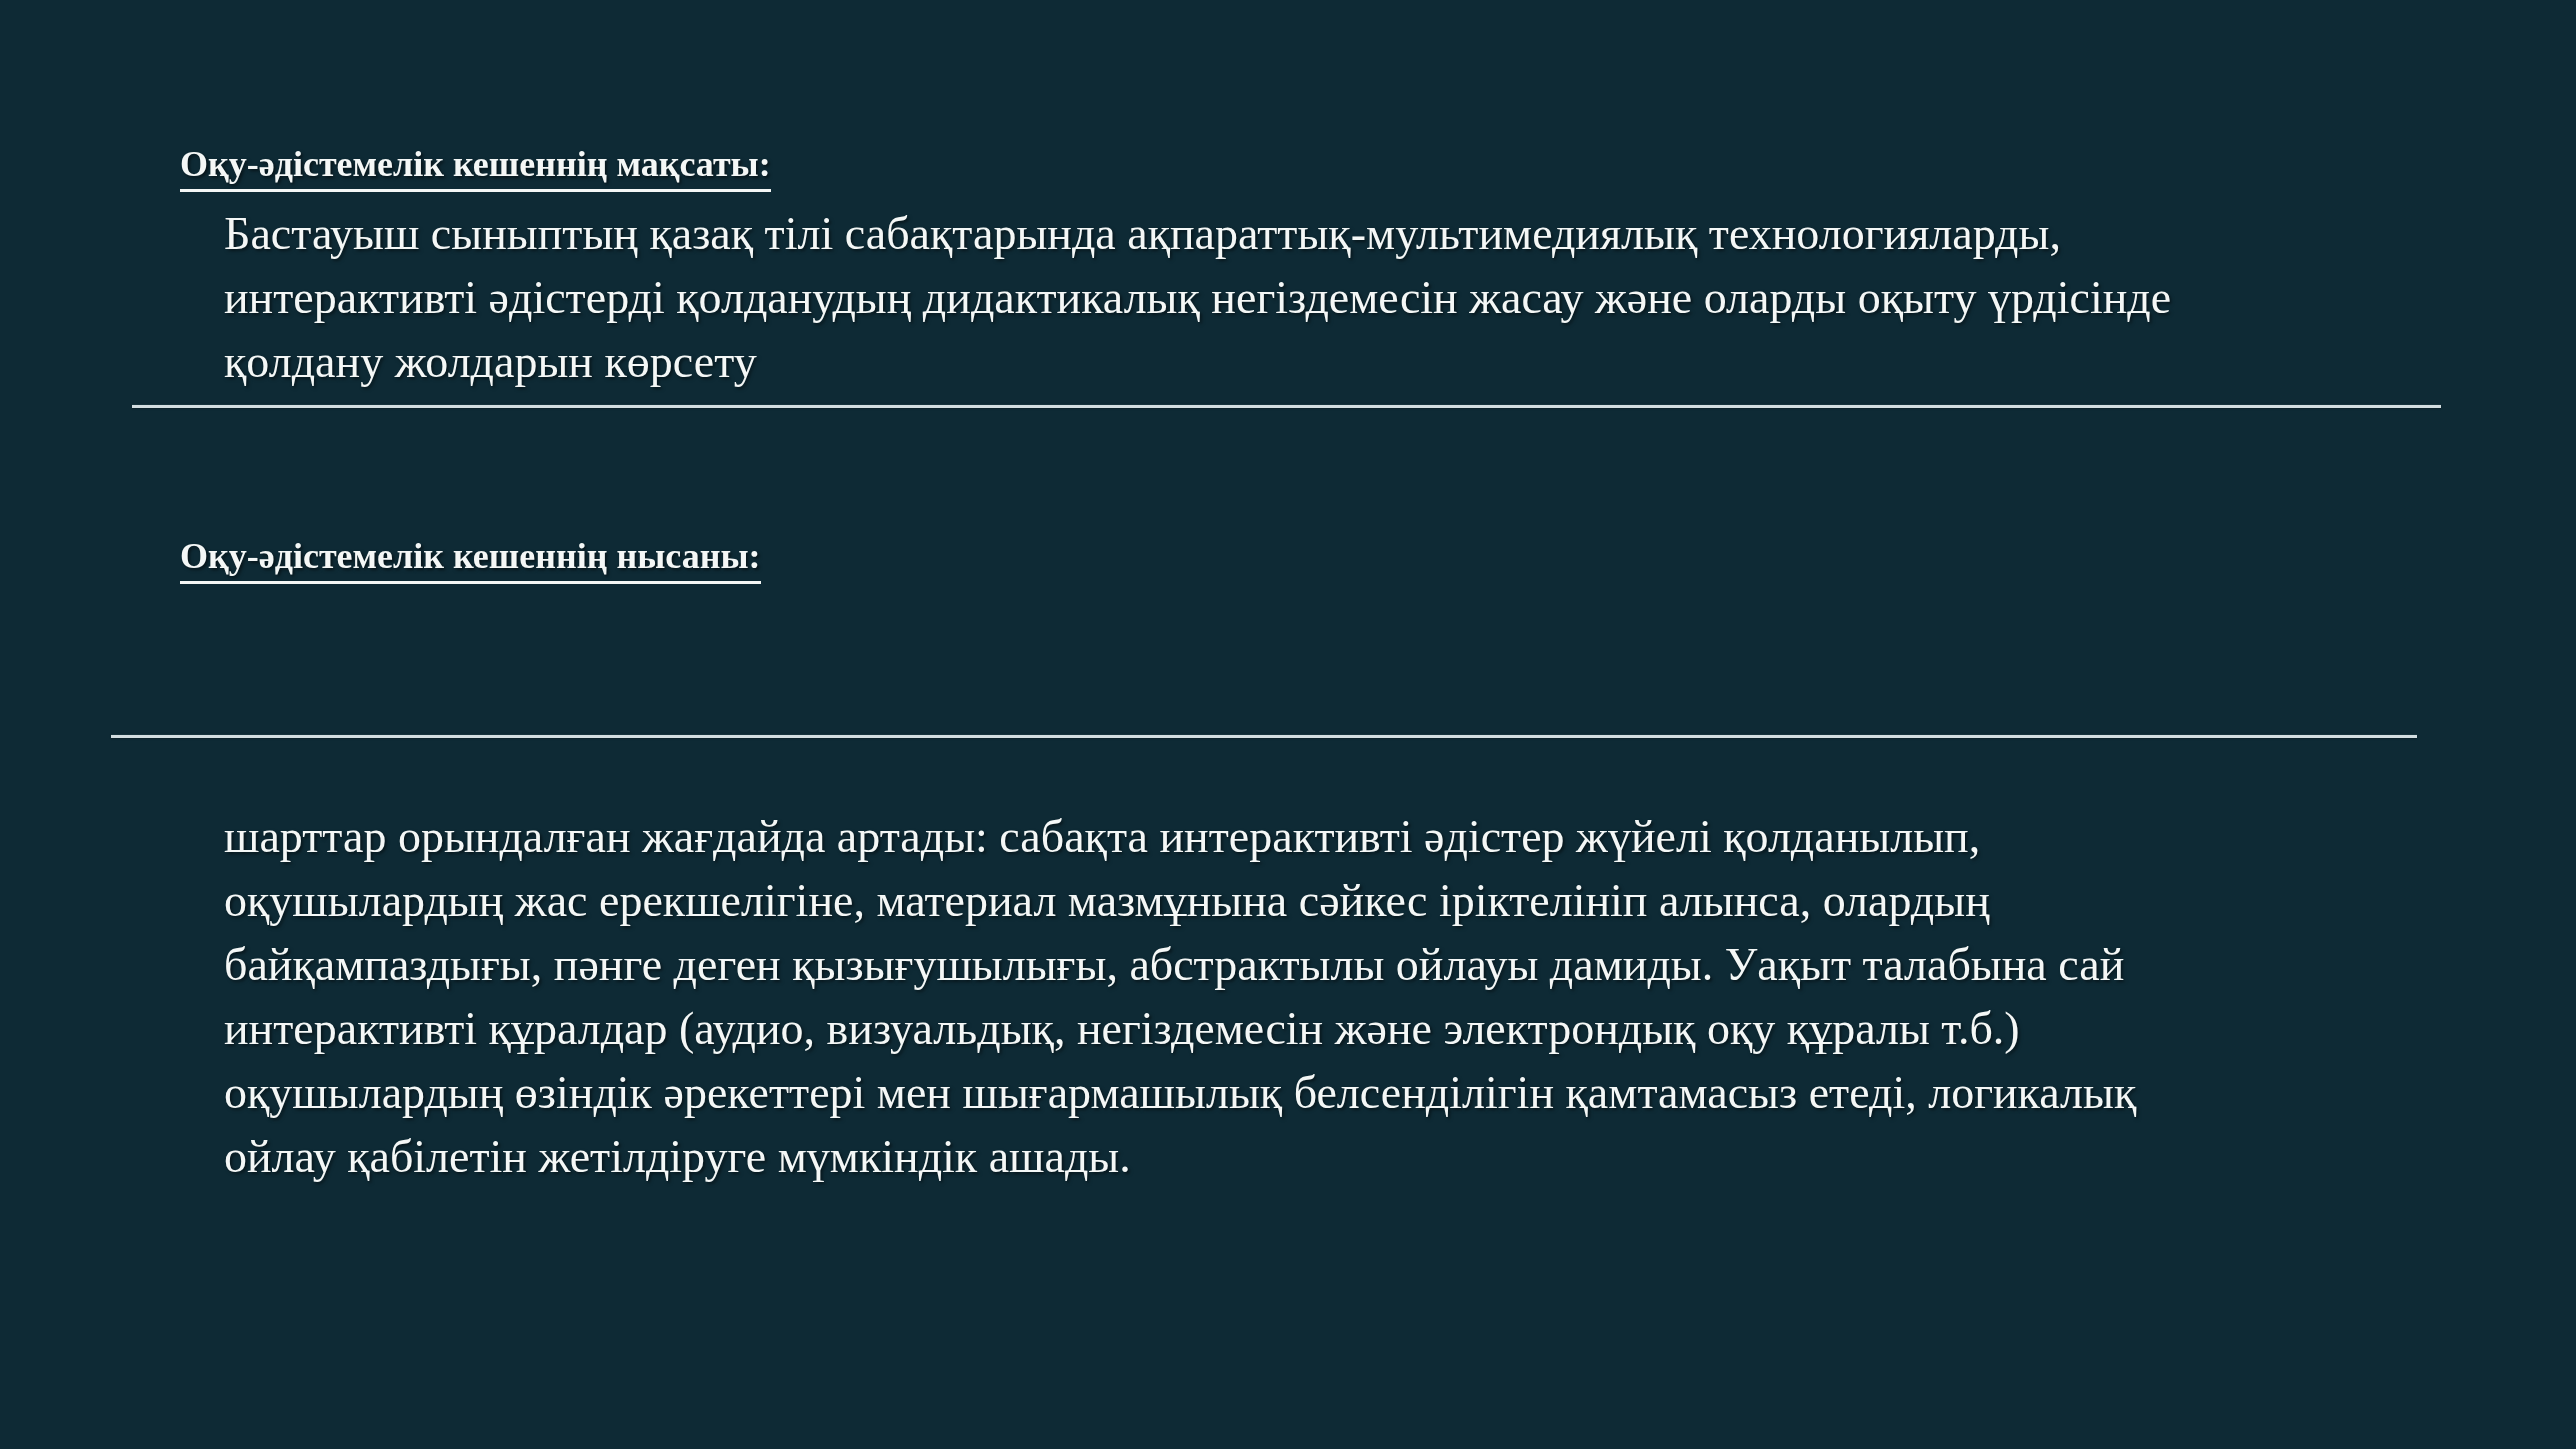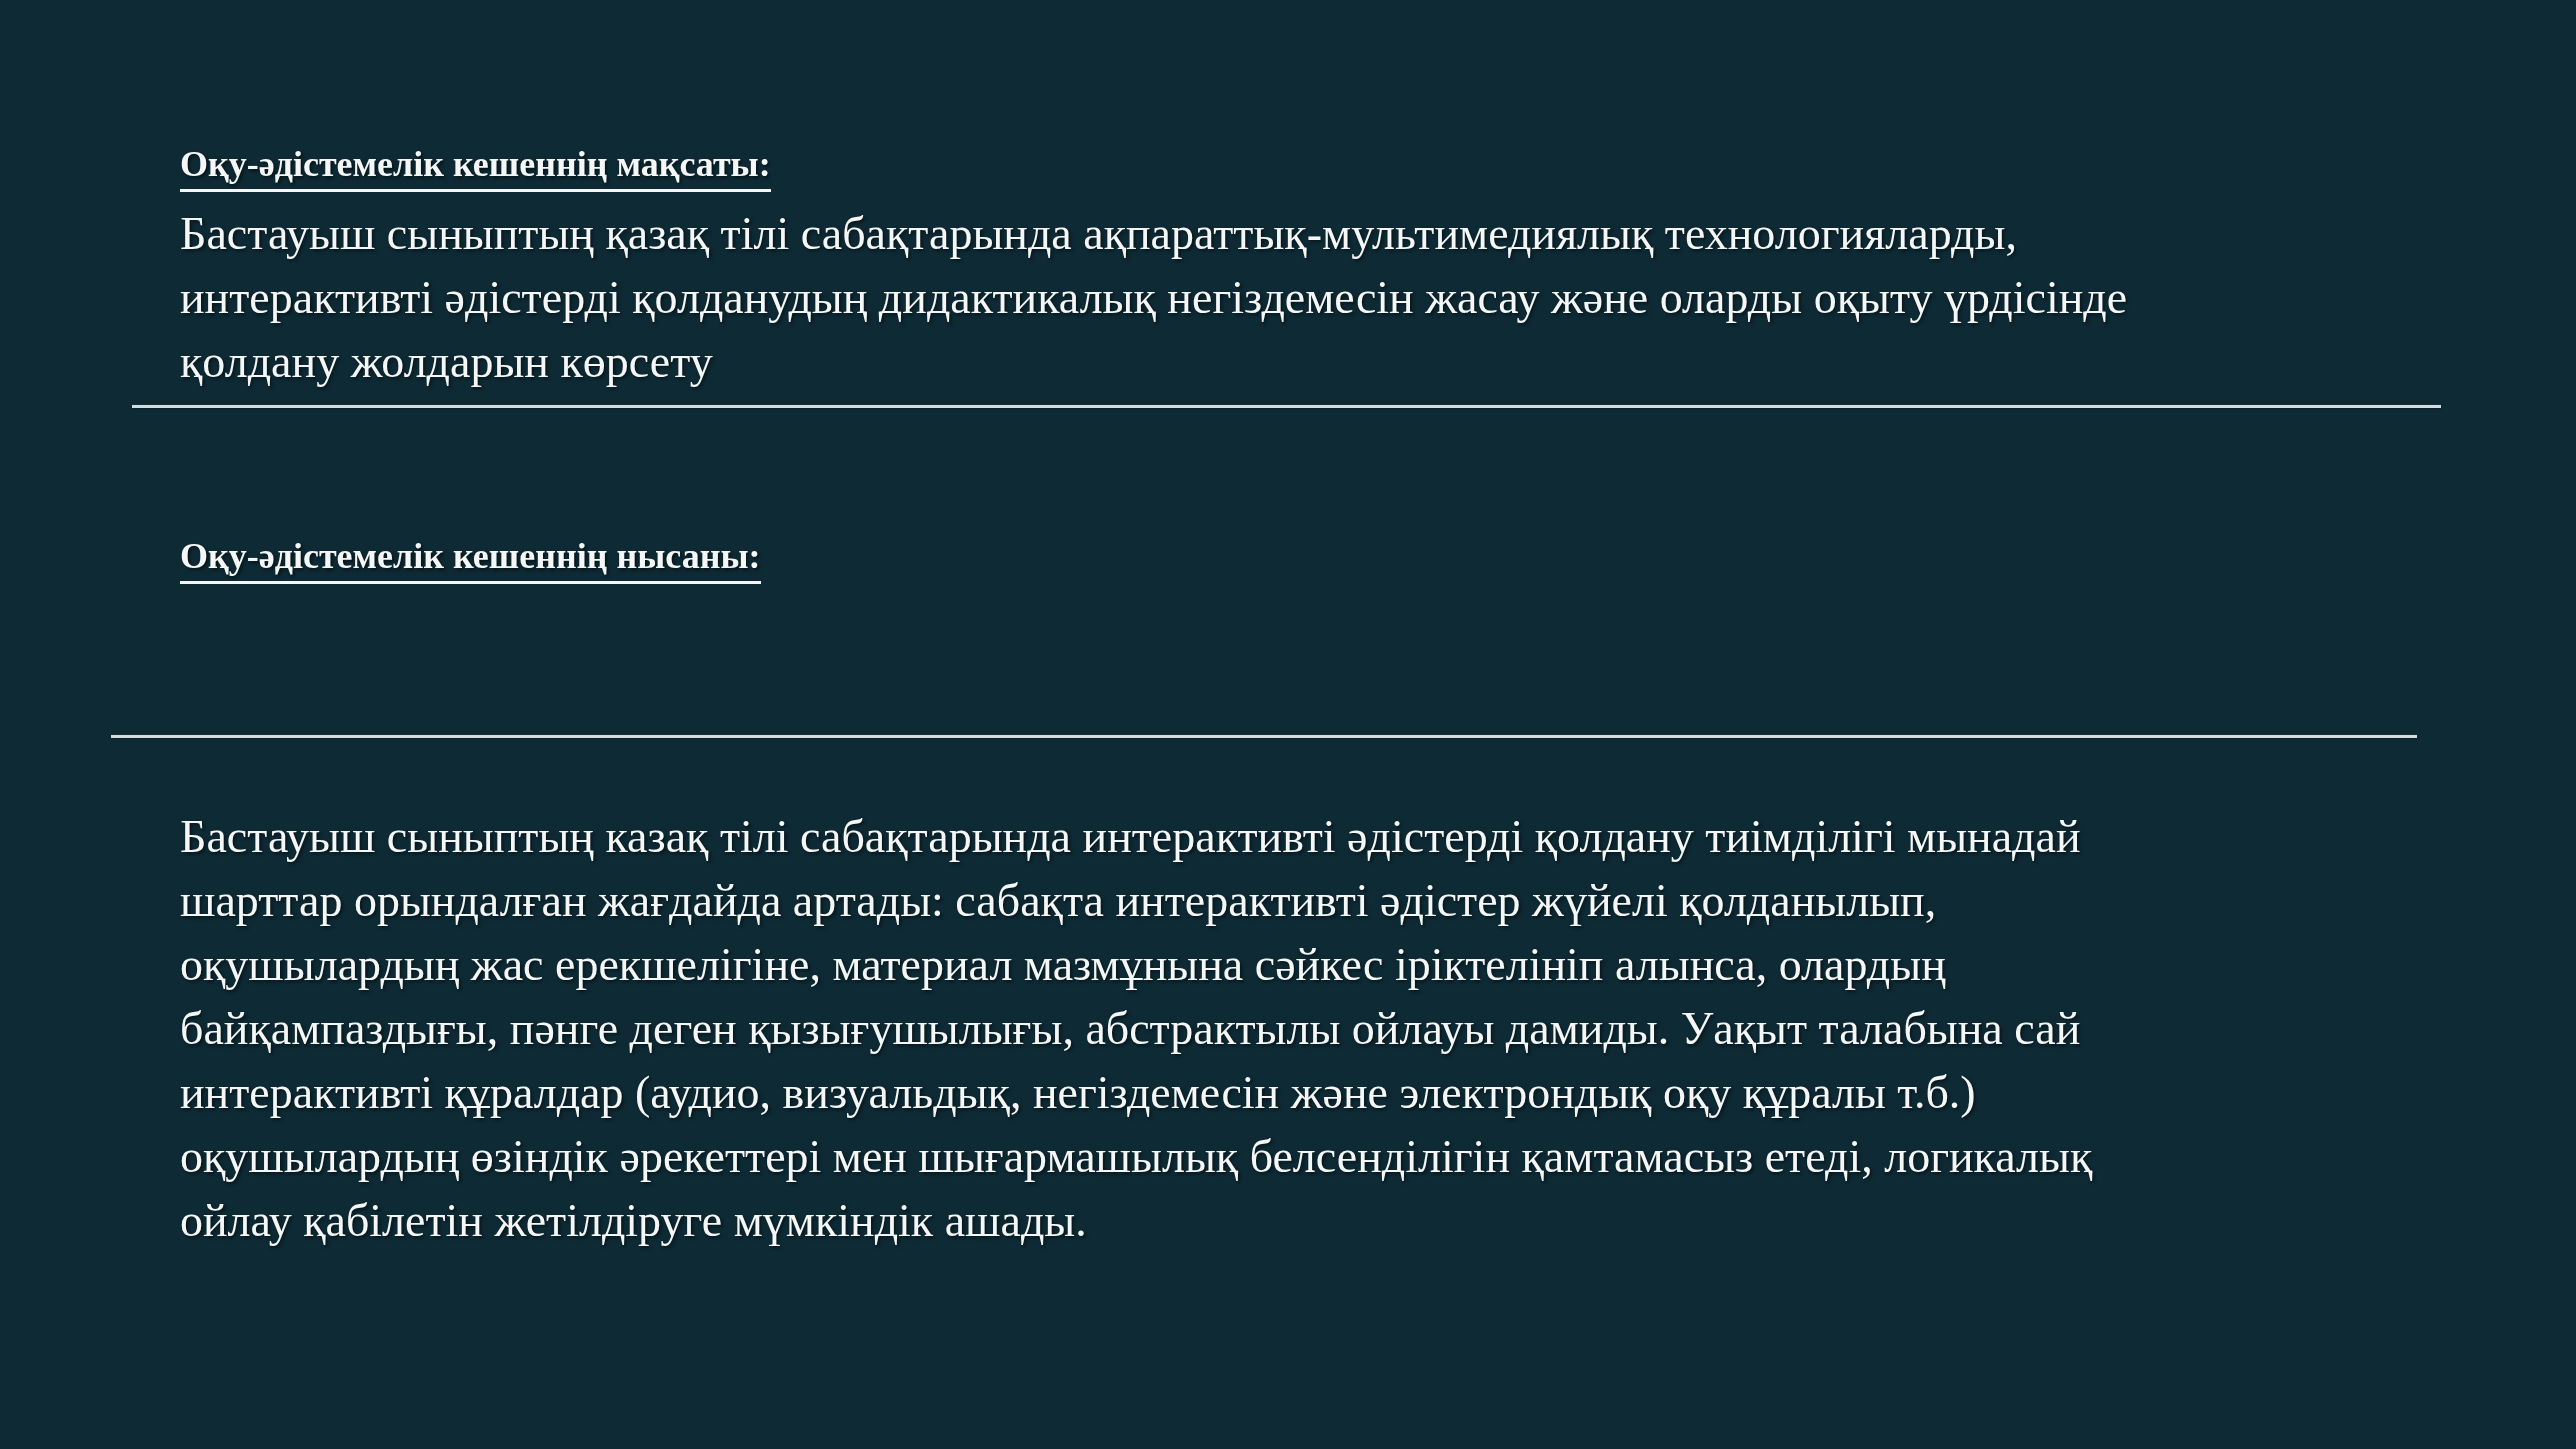--- a/index.html
+++ b/index.html
@@ -34,20 +34,21 @@
   }
   .section-heading .underline {
     border-bottom: 3.2px solid #f4f7f6;
     padding-bottom: 4.5px;
   }
   .body-line {
     font-size: 46px;
     line-height: 64px;
     white-space: nowrap;
     text-shadow: 1.9px 1.9px 3.2px rgba(0,0,0,0.5);
+    margin-left: 44px;
   }
   .divider {
     position: absolute;
     height: 2.6px;
     background: #d2dde0;
     border-top: 1.9px solid #16323c;
     box-shadow: 0 0.6px 1.3px rgba(0,0,0,0.4);
   }
   #section-1 { top: 132px; }
   #divider-1 { top: 404px; left: 132px; width: 2309px; }
@@ -73,21 +74,20 @@
 
   <div class="section" id="section-2">
     <div class="section-heading">
       <span class="underline">Оқу-әдістемелік кешеннің нысаны:</span>
     </div>
   </div>
 
   <div class="divider" id="divider-2"></div>
 
   <div class="section" id="section-3">
-    <div class="body-line">Бастауыш сыныптың казақ тілі сабақтарында интерактивті әдістерді қолдану тиімділігі мынадай</div>
     <div class="body-line">шарттар орындалған жағдайда артады: сабақта интерактивті әдістер жүйелі қолданылып,</div>
     <div class="body-line">оқушылардың жас ерекшелігіне, материал мазмұнына сәйкес іріктелініп алынса, олардың</div>
     <div class="body-line">байқампаздығы, пәнге деген қызығушылығы, абстрактылы ойлауы дамиды. Уақыт талабына сай</div>
     <div class="body-line">интерактивті құралдар (аудио, визуальдық, негіздемесін және электрондық оқу құралы т.б.)</div>
     <div class="body-line">оқушылардың өзіндік әрекеттері мен шығармашылық белсенділігін қамтамасыз етеді, логикалық</div>
     <div class="body-line">ойлау қабілетін жетілдіруге мүмкіндік ашады.</div>
   </div>
 
 </div>
 

